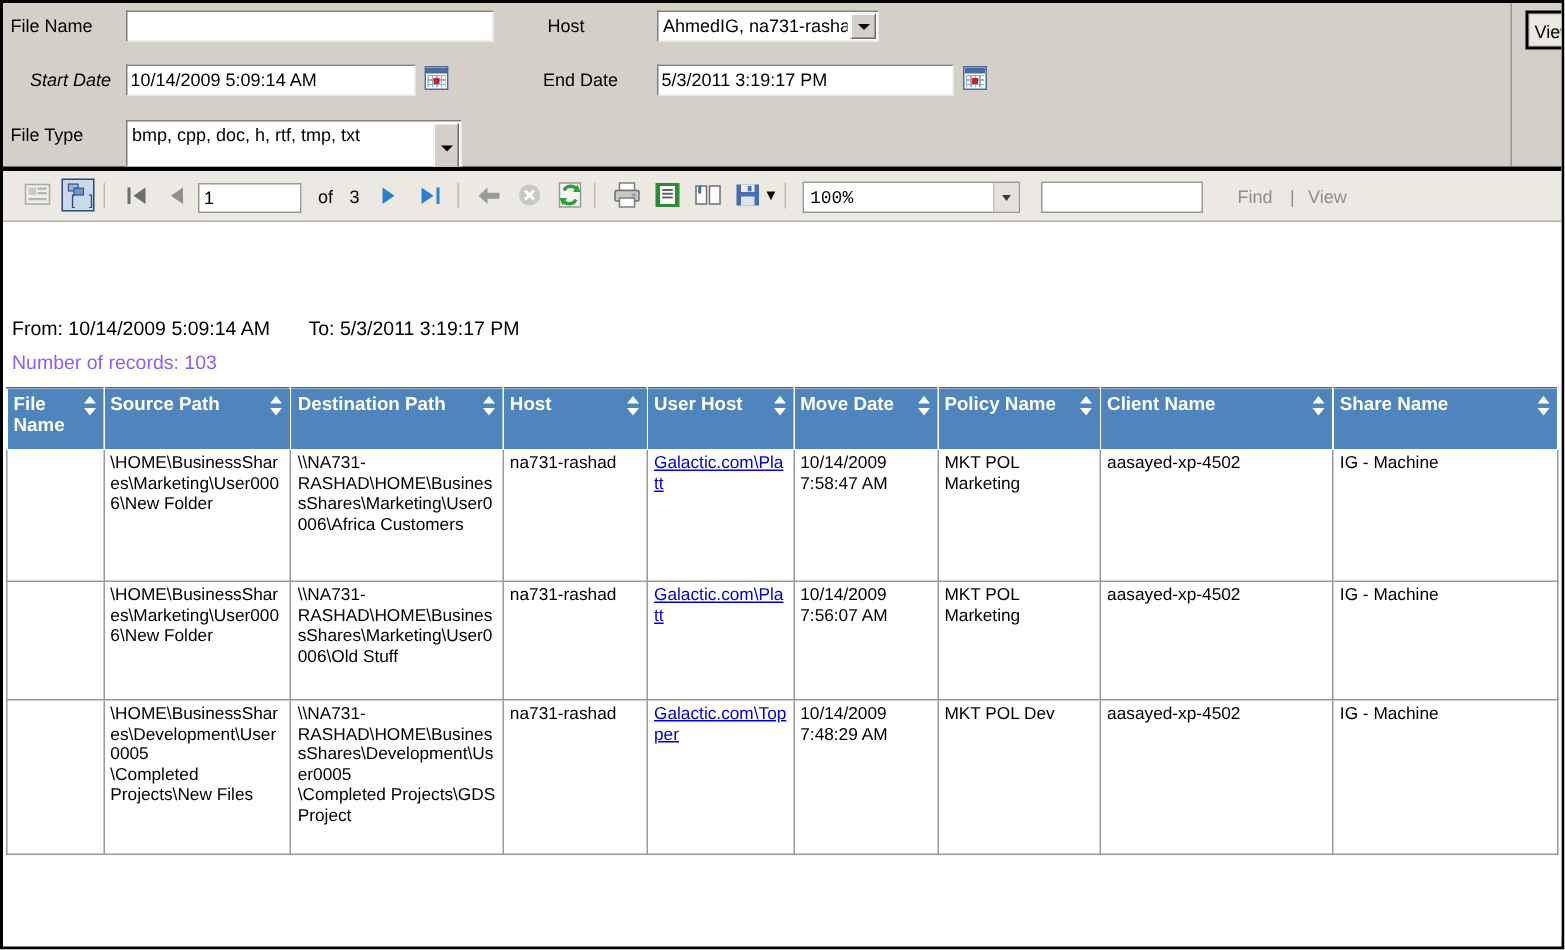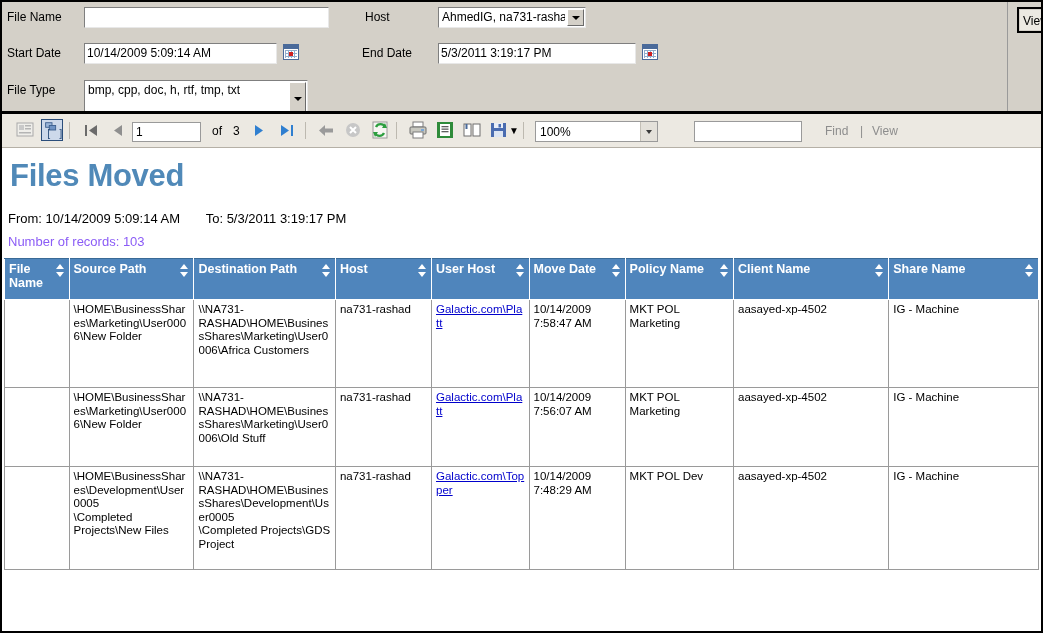--- a/index.html
+++ b/index.html
@@ -337,21 +337,21 @@
 </head>
 <body>
 
 <div id="app">
 
   <div class="param-panel">
 
     <div class="param-label" style="left:5px; top:8px;">File Name</div>
     <div class="txtbox" style="left:82px; top:5px; width:245px; height:21px;"></div>
 
-    <div class="param-label" style="left:5px; top:44px;">Start Date</div>
+    <div class="param-label" style="left:18px; top:44px;font-style:italic;">Start Date</div>
     <div class="txtbox" style="left:82px; top:41px; width:193px; height:21px; line-height:19px;">10/14/2009 5:09:14 AM</div>
     <div class="cal-icon" style="left:281px; top:42px;">
       <div class="cal-top"></div>
         <div class="cal-grid"></div>
         <div class="cal-dot"></div>
     </div>
 
     <div class="param-label" style="left:5px; top:81px;">File Type</div>
     <div class="ddl" style="left:82px; top:78px; width:224px; height:38px; line-height:19px;">
       <div class="ddl-text">bmp, cpp, doc, h, rtf, tmp, txt</div>
@@ -491,35 +491,34 @@
         <rect x="3" y="4" width="15" height="14" fill="#4a6cb0"></rect>
         <rect x="6" y="4" width="9" height="5" fill="#e8eef8"></rect>
         <rect x="10.5" y="5" width="2.5" height="3.5" fill="#4a6cb0"></rect>
         <rect x="6" y="12" width="9" height="6" fill="#dce5f3"></rect>
       </svg>
     </div>
     <div class="tb-text" style="left:507px; top:6px; font-size:10px;">▼</div>
 
     <div class="tb-sep" style="left:521px;"></div>
 
-    <div class="tb-ddl" style="left:533px; top:7px; width:123px; height:21px;">
+    <div class="tb-ddl" style="left:533px; top:7px; width:145px; height:21px;font-family:Liberation Mono, monospace;">
       <div class="t">100%</div>
       <div class="b"></div>
     </div>
 
     <div class="tb-input" style="left:692px; top:7px; width:108px; height:21px;"></div>
 
     <div class="tb-text dim" style="left:823px; top:6px;">Find</div>
     <div class="tb-text dim" style="left:858px; top:6px;">|</div>
     <div class="tb-text dim" style="left:870px; top:6px;">View</div>
   </div>
 
   <div class="report-body">
 
-    <div class="report-title">Files Moved</div>
 
     <div class="report-range">
       <span>From:</span>
       <span>10/14/2009 5:09:14 AM</span>
       <span class="to-part">To:</span>
       <span>5/3/2011 3:19:17 PM</span>
     </div>
 
     <div class="report-count">
       <span>Number of records:</span>

